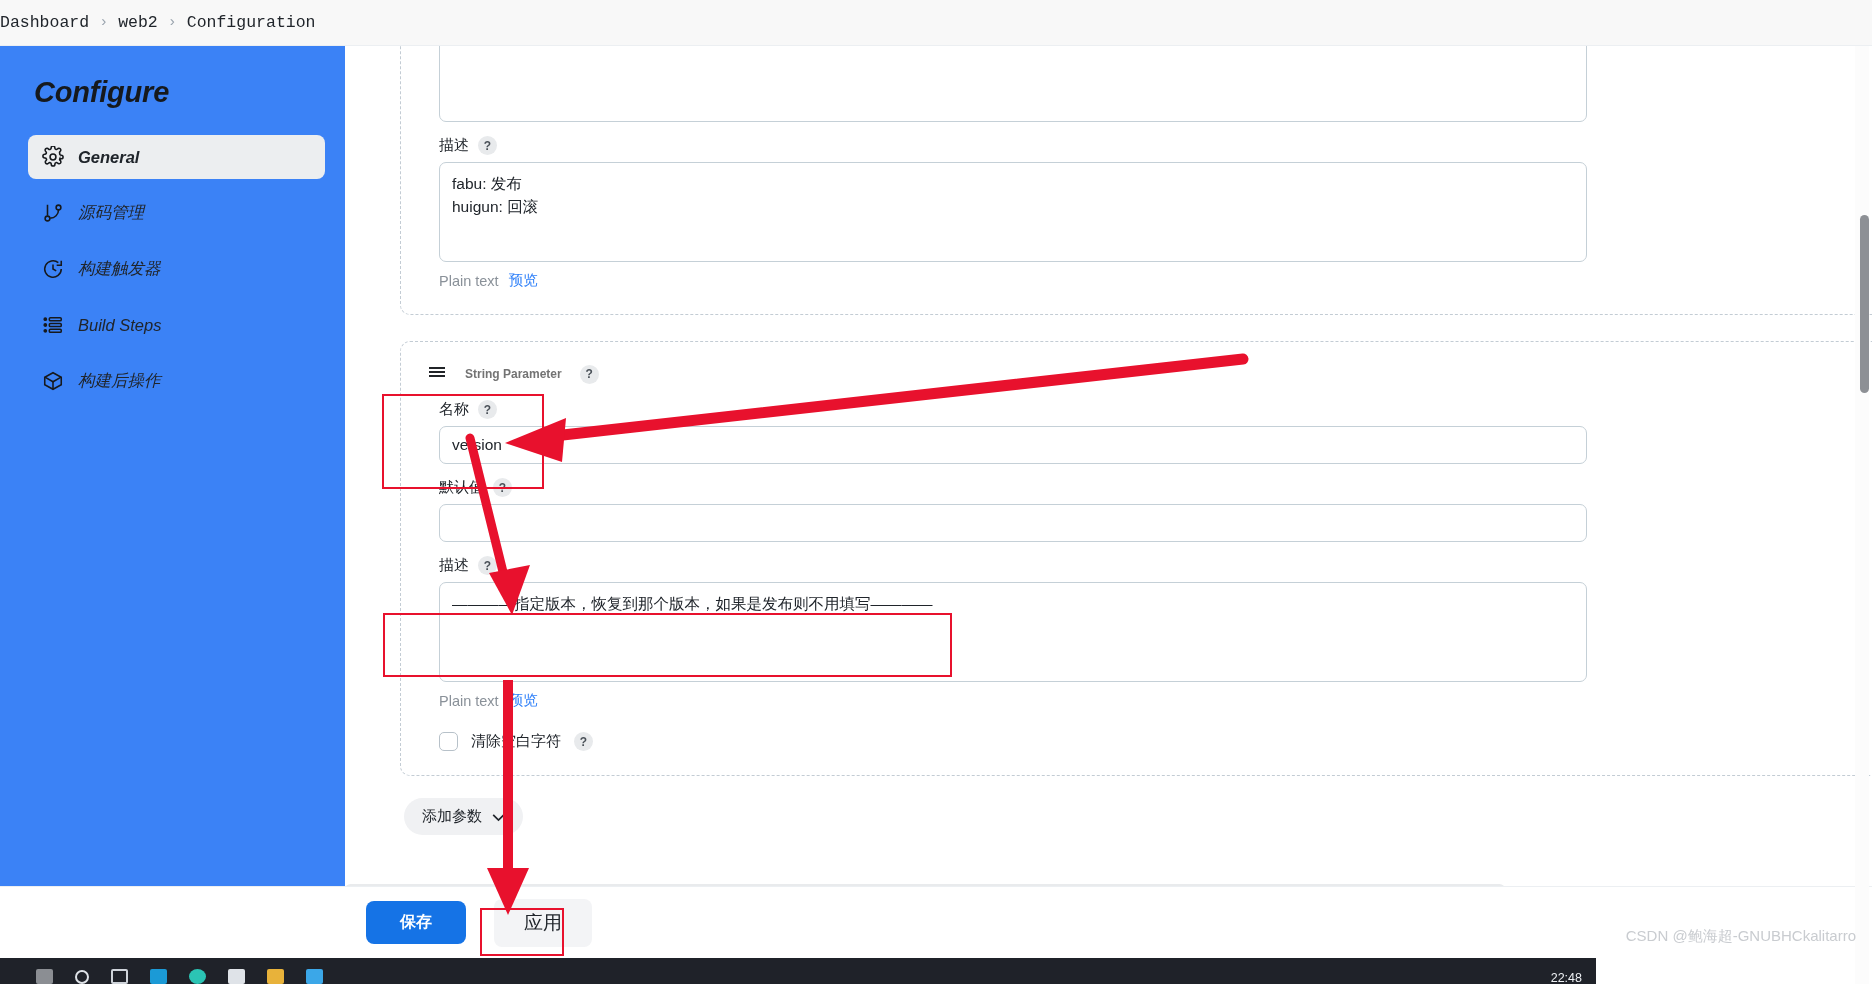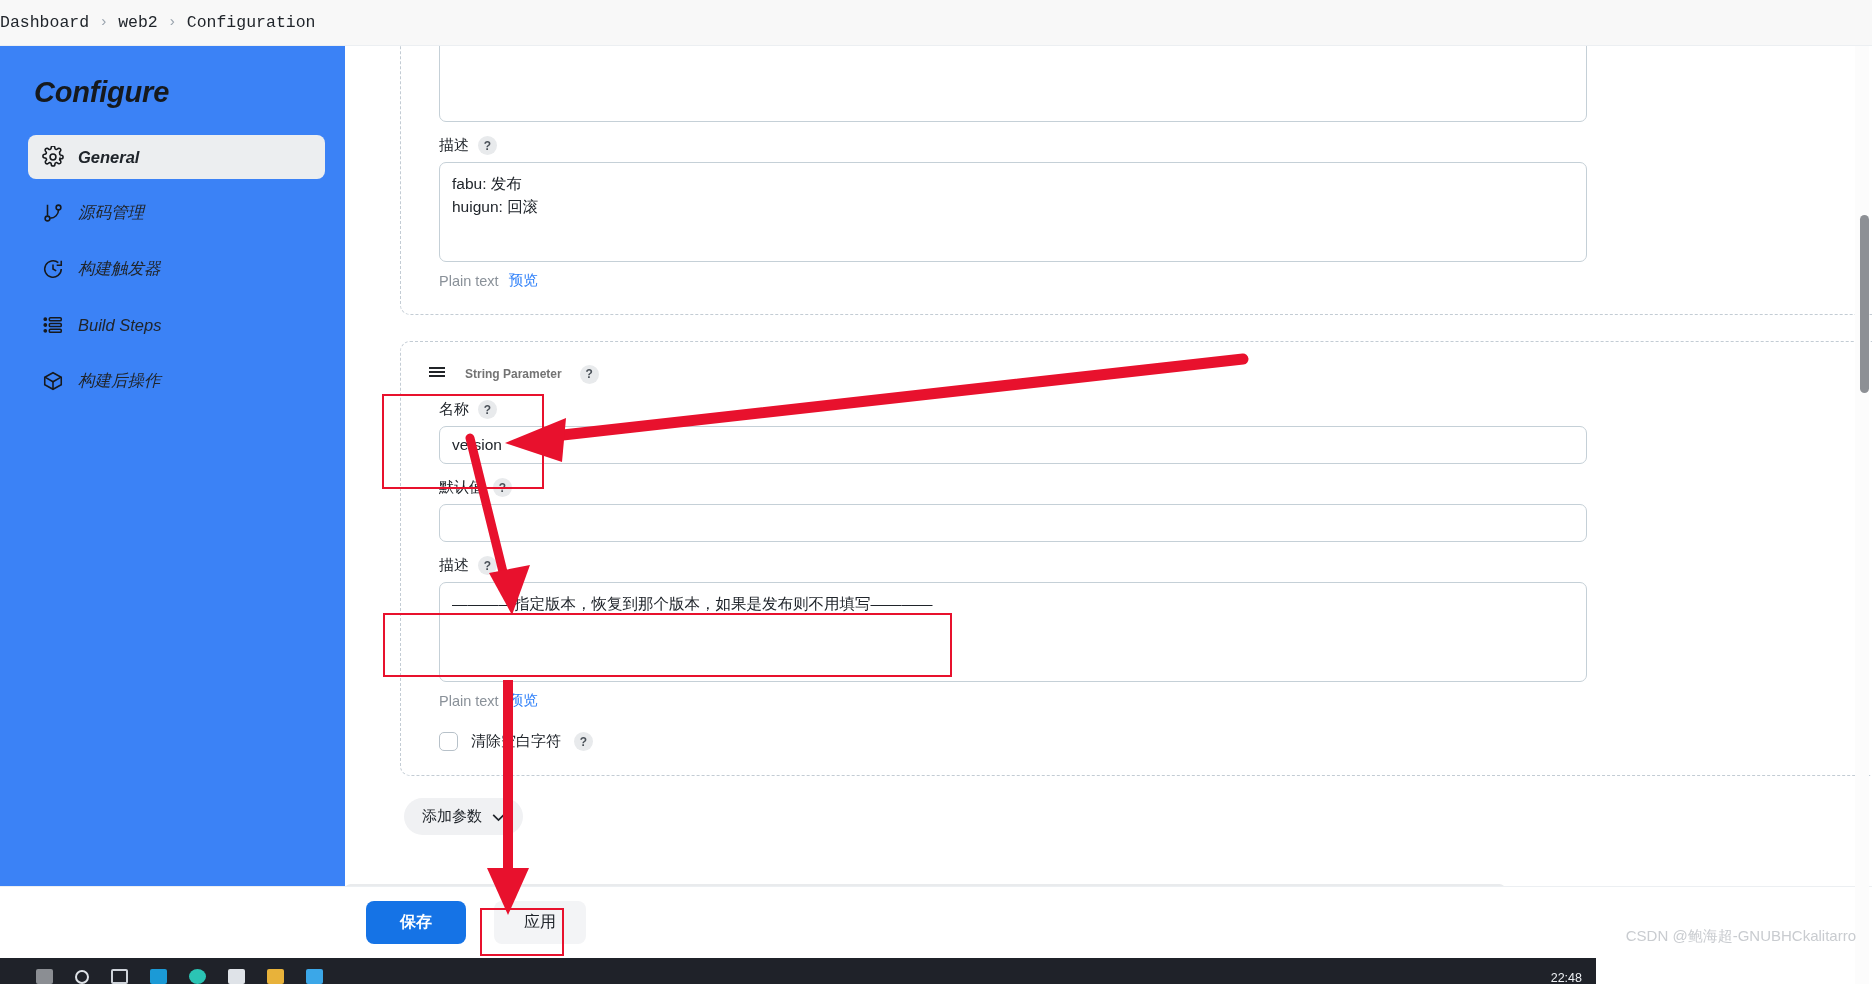--- a/index.html
+++ b/index.html
@@ -217,21 +217,21 @@
     font-weight: bold;
     padding: 11px 34px;
     cursor: pointer;
     font-family: "Liberation Sans", "DejaVu Sans", sans-serif;
   }
   .btn-apply {
     background: #f3f4f6;
     color: #20252b;
     border: none;
     border-radius: 8px;
-    font-size: 16px;
+    font-size: 19px;
     padding: 11px 30px;
     cursor: pointer;
     font-family: "Liberation Sans", "DejaVu Sans", sans-serif;
   }
   .anno-box {
     position: absolute;
     border: 2.5px solid #e8112d;
     z-index: 20;
     pointer-events: none;
   }

